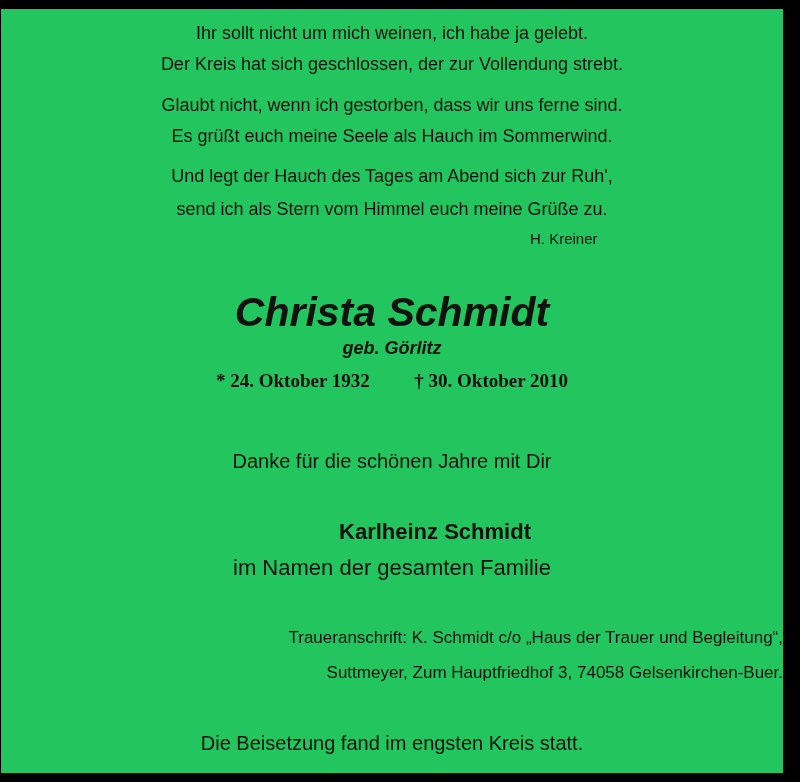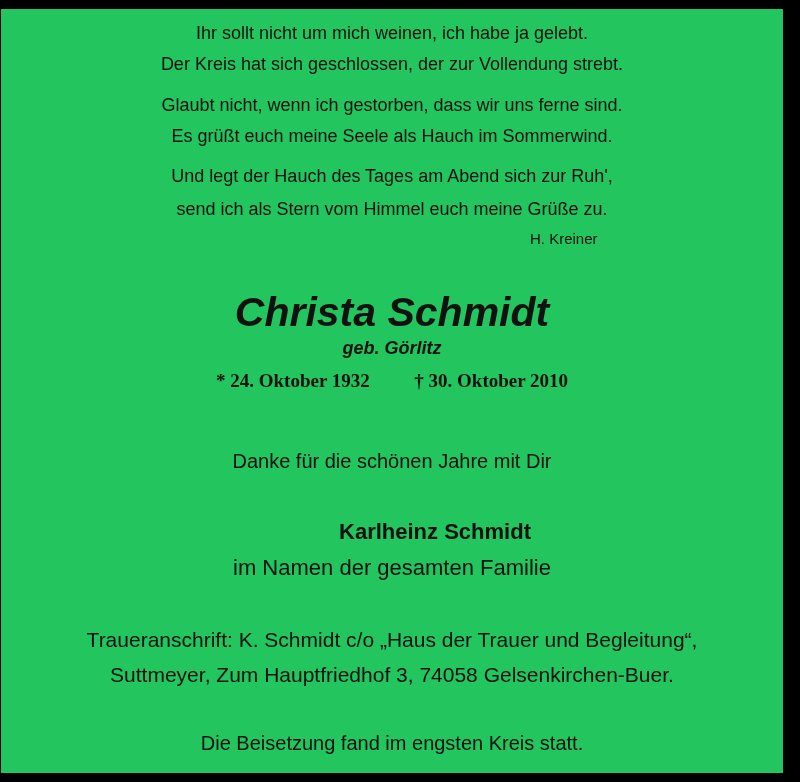--- a/index.html
+++ b/index.html
@@ -20,21 +20,21 @@
     .author { position: absolute; font-size: 15px; white-space: nowrap; }
     .name {
       font-size: 41px; font-weight: bold; font-style: italic; letter-spacing: 0px; text-align: center;
     }
     .maiden { font-size: 18px; font-weight: bold; font-style: italic; }
     .dates { font-size: 19px; font-weight: bold; }
     .dates span { display: inline-block; font-family: Liberation Serif, serif; }
     .thanks { font-size: 20px; }
     .signer { font-size: 22px; font-weight: bold; margin-left: 43px; }
     .family { font-size: 22px; }
-    .address { font-size: 21px; }
+    .address { font-size: 17px; text-align: right; }
     .burial { font-size: 20px; }
   </style>
 </head>
 <body>
 
 <div class="page">
 
   <div class="line poem" style="top:14px">Ihr sollt nicht um mich weinen, ich habe ja gelebt.</div>
   <div class="line poem" style="top:45px">Der Kreis hat sich geschlossen, der zur Vollendung strebt.</div>
 

